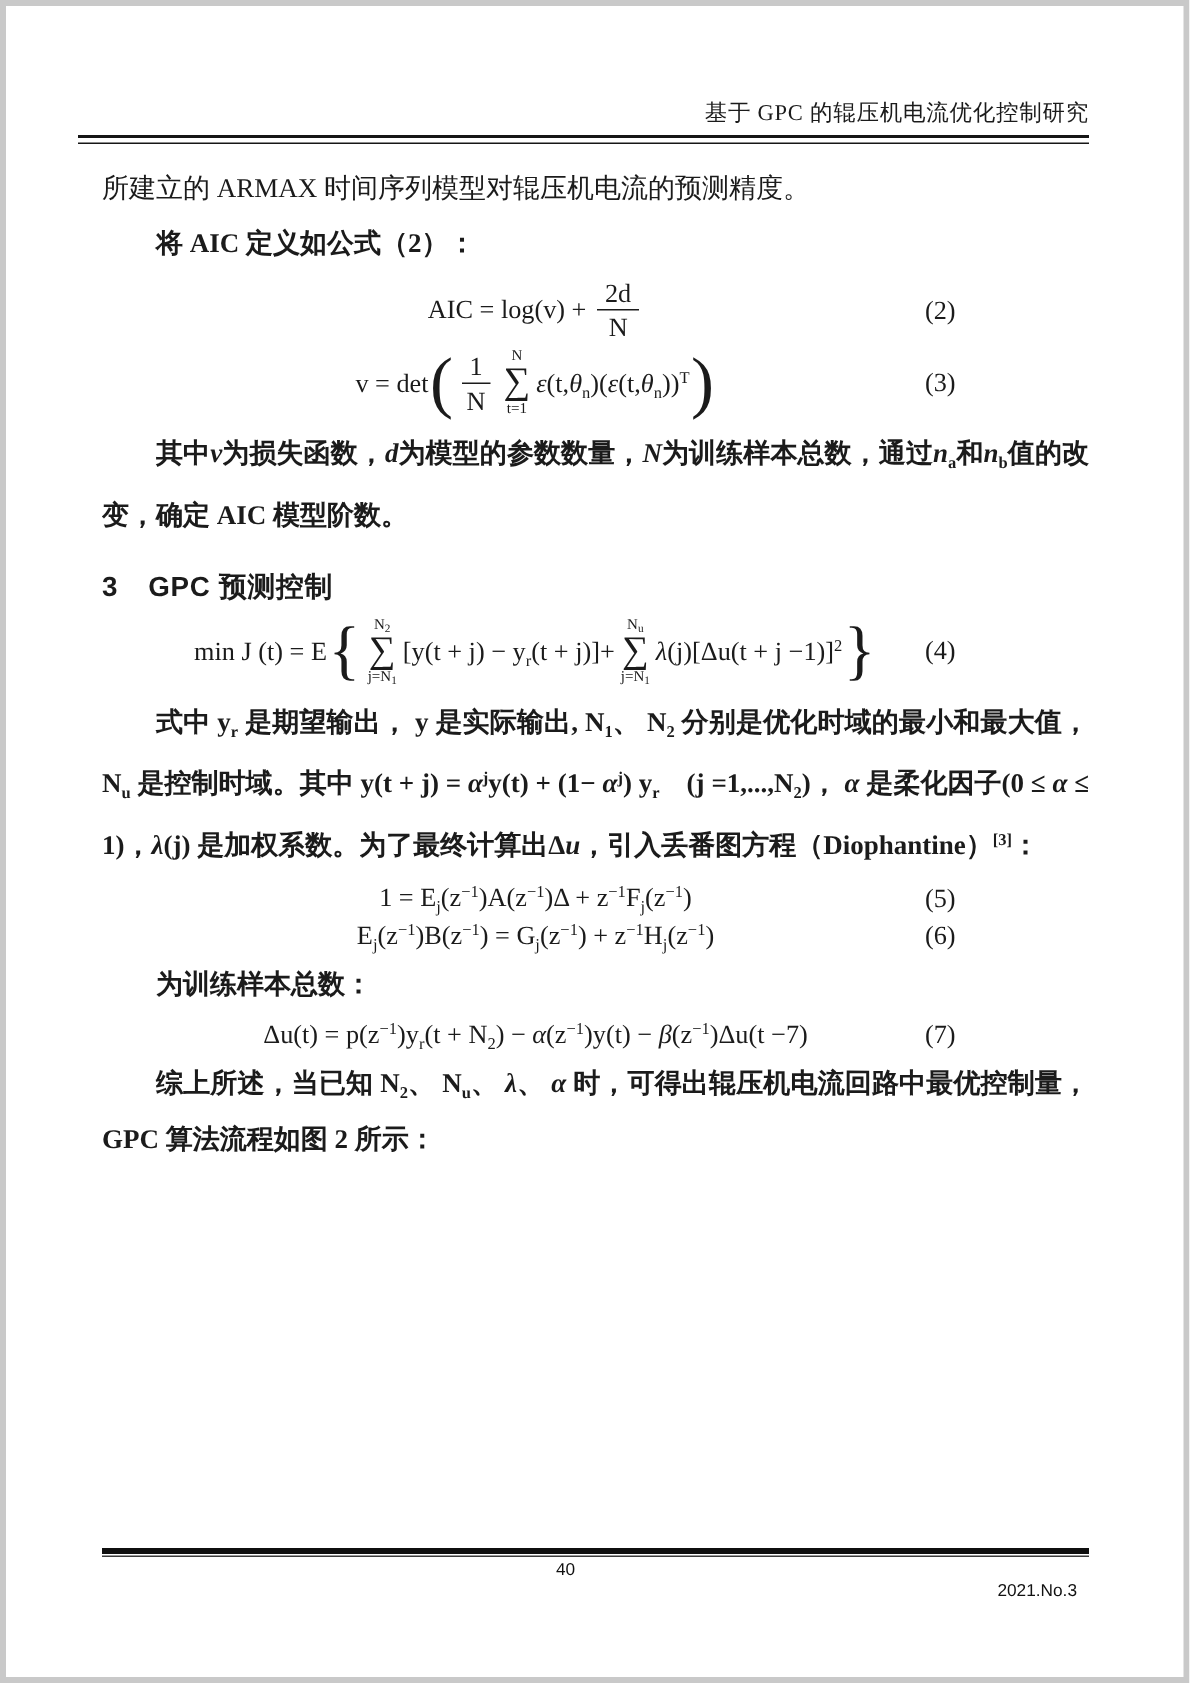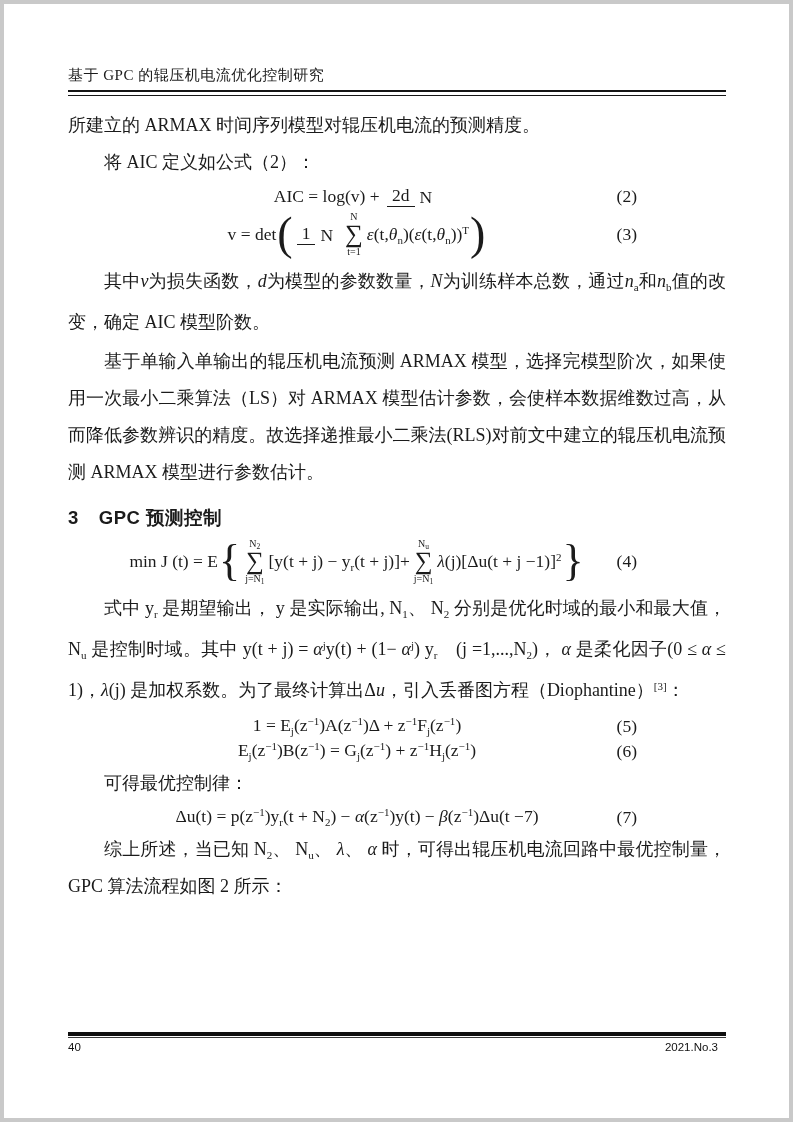--- a/index.html
+++ b/index.html
@@ -7,55 +7,55 @@
     position:relative;
     width:793px;height:1122px;
     box-sizing:border-box;
     border:4px solid #c9c9c9;
     background:#ffffff;
     font-family:"Liberation Serif","DejaVu Serif",serif;
     color:#1b1b1b;
     overflow:hidden;
   }
   
-  .header{position:absolute;top:62px;left:64px;right:63px;text-align:left;}
+  .header{position:absolute;top:62px;left:48px;right:63px;text-align:right;}
   .htitle{font-size:15px;letter-spacing:.5px;}
   .hrule{margin-top:5px;height:3px;border-top:2px solid #161616;border-bottom:1px solid #161616;}
   
   .content{position:absolute;top:103px;left:64px;right:63px;bottom:84px;overflow:hidden;}
   p.body{margin:0;font-size:18px;line-height:37px;text-align:justify;}
   p.wide{line-height:41px;}
-  .ind{text-indent:2em;}
+  .ind{text-indent:2em;font-weight:bold;}
   sub{font-size:11px;vertical-align:-4px;line-height:0;}
   sup{font-size:11px;vertical-align:6px;line-height:0;}
   
   .sec{margin:14px 0 8px 0;font-family:"Liberation Sans","DejaVu Sans",sans-serif;
        font-weight:bold;font-size:18.5px;letter-spacing:.5px;}
   .secnum{margin-right:20px;}
   
   .eq{position:relative;display:flex;align-items:center;justify-content:center;
       padding-right:80px;margin:4px 0;font-size:17.5px;}
   .eq-inner{display:inline-flex;align-items:center;}
   .eqnum{position:absolute;right:89px;top:50%;transform:translateY(-50%);font-size:17.5px;}
   .eqt{white-space:pre;}
-  .frac{display:inline-flex;align-items:center;margin:0 3px;}
+  .frac{display:inline-flex;flex-direction:column;align-items:center;margin:0 3px;}
   .frac .fn{padding:0 5px 1px 5px;border-bottom:1.4px solid #1b1b1b;line-height:20px;}
   .frac .fd{padding:1px 5px 0 5px;line-height:20px;}
   .sum{display:inline-flex;flex-direction:column;align-items:center;margin:0 4px;line-height:1;}
   .sum .slim{font-size:10px;line-height:11px;}
   .sum .slim sub,.sum .slim sup{font-size:7.5px;vertical-align:-2px;}
   .sum .ssig{font-size:25px;line-height:24px;}
   .big{font-weight:400;line-height:1;margin:0 1px;}
   
   .footer{position:absolute;left:64px;right:63px;bottom:60px;}
   .frule{height:1px;border-top:4px solid #0f0f0f;border-bottom:1px solid #3a3a3a;}
   .frow{position:relative;height:17px;margin-top:3px;
         font-family:"Liberation Sans","DejaVu Sans",sans-serif;font-size:11.5px;color:#111;}
-  .fnum{position:absolute;left:0;right:0;text-align:left;padding-right:40px;}
-  .fissue{position:absolute;right:8px;top:0;}
+  .fnum{position:absolute;left:0;right:0;text-align:center;padding-right:40px;}
+  .fissue{position:absolute;right:8px;top:14px;}
 </style>
 </head>
 <body>
 
 <div class="page">
 
   <div class="header">
     <div class="htitle">基于 GPC 的辊压机电流优化控制研究</div>
     <div class="hrule"></div>
   </div>
@@ -89,21 +89,20 @@
             <span class="ssig">∑</span>
             <span class="slim"><span>t=1</span></span>
           </span>
           <span class="eqt"><span style="font-style: italic;">ε</span><span>(t,</span><span style="font-style: italic;">θ</span><sub><span>n</span></sub><span>)(</span><span style="font-style: italic;">ε</span><span>(t,</span><span style="font-style: italic;">θ</span><sub><span>n</span></sub><span>))</span><sup><span>T</span></sup></span>
           <span class="big" style="font-size: 46px;">)</span>
         </span>
       <span class="eqnum">(3)</span>
     </div>
 
     <p class="body wide ind"><span>其中</span><span style="font-style: italic;">v</span><span>为损失函数，</span><span style="font-style: italic;">d</span><span>为模型的参数数量，</span><span style="font-style: italic;">N</span><span>为训练样本总数，通过</span><span style="font-style: italic;">n</span><sub><span>a</span></sub><span>和</span><span style="font-style: italic;">n</span><sub><span>b</span></sub><span>值的改变，确定 AIC 模型阶数。</span></p>
-    <p class="body ind"><span>基于单输入单输出的辊压机电流预测 ARMAX 模型，选择完模型阶次，如果使用一次最小二乘算法（LS）对 ARMAX 模型估计参数，会使样本数据维数过高，从而降低参数辨识的精度。故选择递推最小二乘法(RLS)对前文中建立的辊压机电流预测 ARMAX 模型进行参数估计。</span></p>
 
     <h2 class="sec">
       <span class="secnum">3</span><span>GPC 预测控制</span>
     </h2>
 
 
     <div class="eq">
       <span class="eq-inner">
           <span class="eqt"><span>min J (t) = E</span></span>
           <span class="big" style="font-size: 44px;">{</span>
@@ -133,21 +132,21 @@
       <span class="eqnum">(5)</span>
     </div>
 
     <div class="eq">
       <span class="eq-inner">
           <span class="eqt"><span>E</span><sub><span>j</span></sub><span>(z</span><sup><span>−1</span></sup><span>)B(z</span><sup><span>−1</span></sup><span>) = G</span><sub><span>j</span></sub><span>(z</span><sup><span>−1</span></sup><span>) + z</span><sup><span>−1</span></sup><span>H</span><sub><span>j</span></sub><span>(z</span><sup><span>−1</span></sup><span>)</span></span>
         </span>
       <span class="eqnum">(6)</span>
     </div>
 
-    <p class="body ind"><span>可得最优控制律：</span></p>
+    <p class="body ind"><span>为训练样本总数：</span></p>
 
     <div class="eq">
       <span class="eq-inner">
           <span class="eqt"><span>Δu(t) = p(z</span><sup><span>−1</span></sup><span>)y</span><sub><span>r</span></sub><span>(t + N</span><sub><span>2</span></sub><span>) − </span><span style="font-style: italic;">α</span><span>(z</span><sup><span>−1</span></sup><span>)y(t) − </span><span style="font-style: italic;">β</span><span>(z</span><sup><span>−1</span></sup><span>)Δu(t −7)</span></span>
         </span>
       <span class="eqnum">(7)</span>
     </div>
 
 
     <p class="body ind"><span>综上所述，当已知 N</span><sub><span>2</span></sub><span>、 N</span><sub><span>u</span></sub><span>、 </span><span style="font-style: italic;">λ</span><span>、 </span><span style="font-style: italic;">α</span><span> 时，可得出辊压机电流回路中最优控制量，GPC 算法流程如图 2 所示：</span></p>

